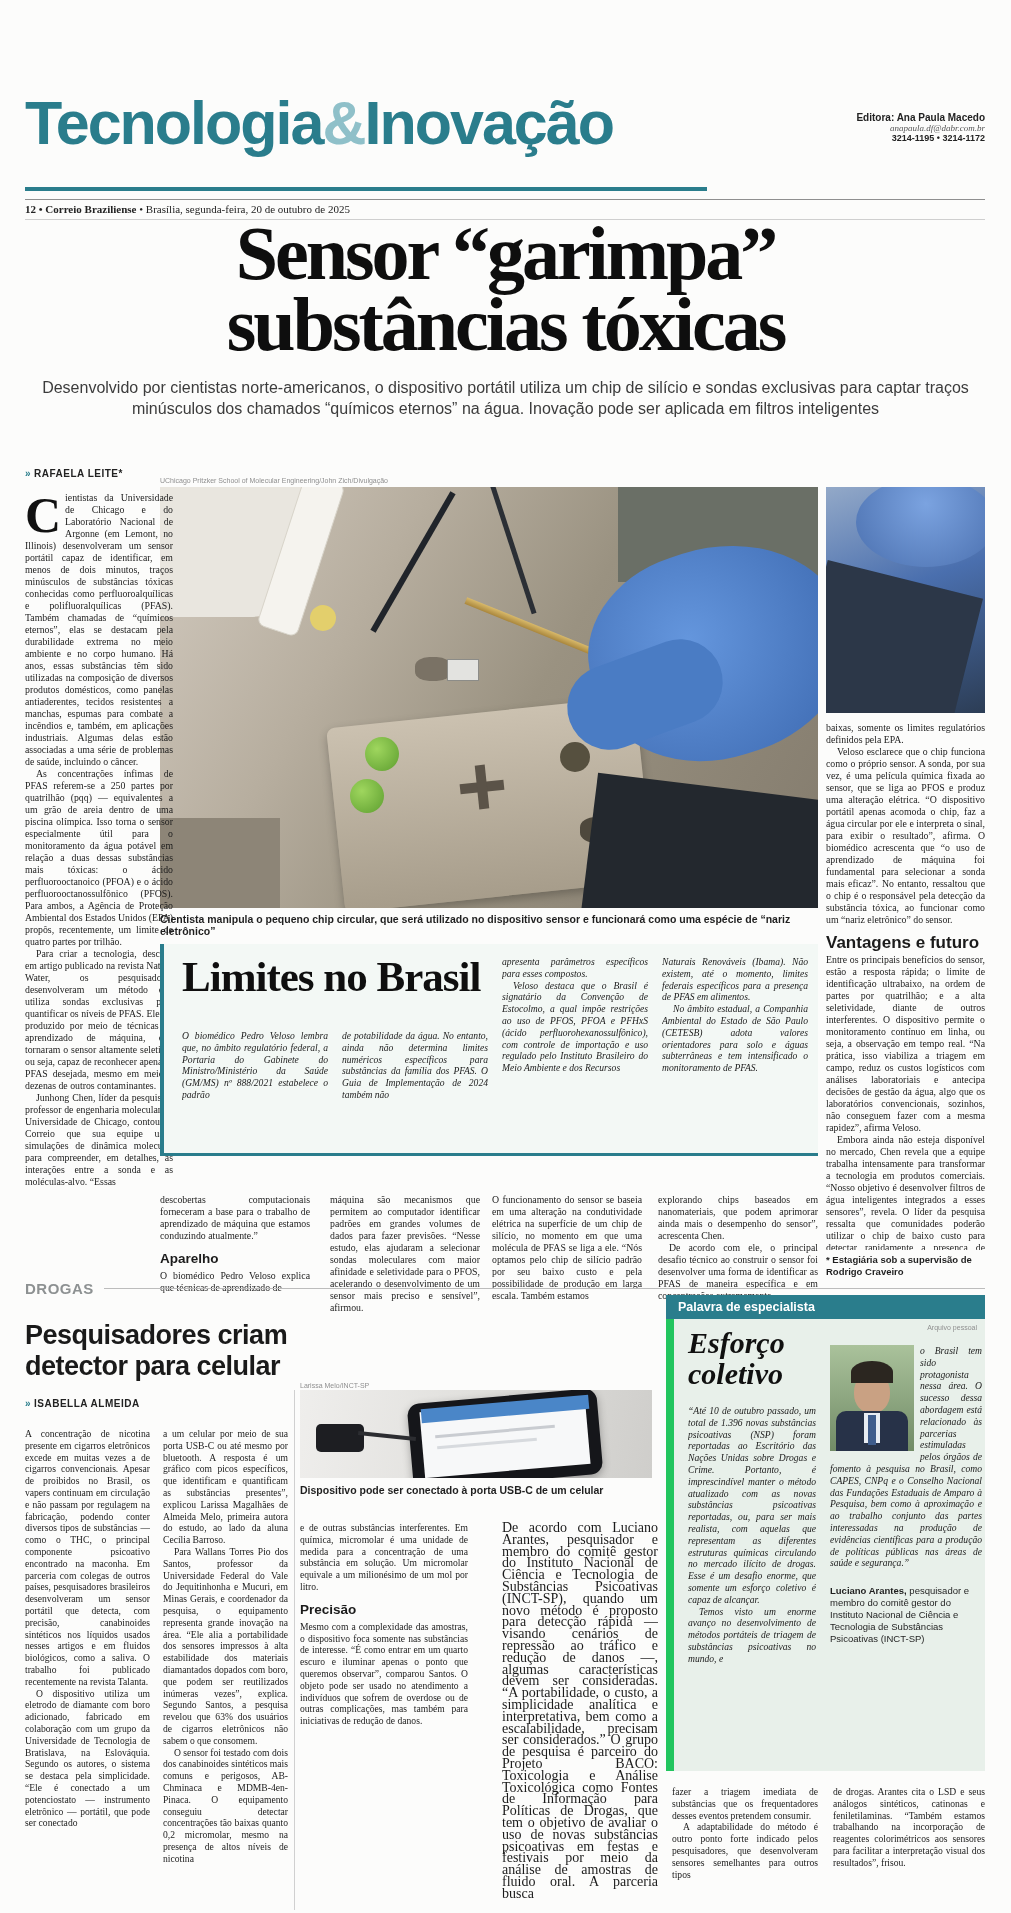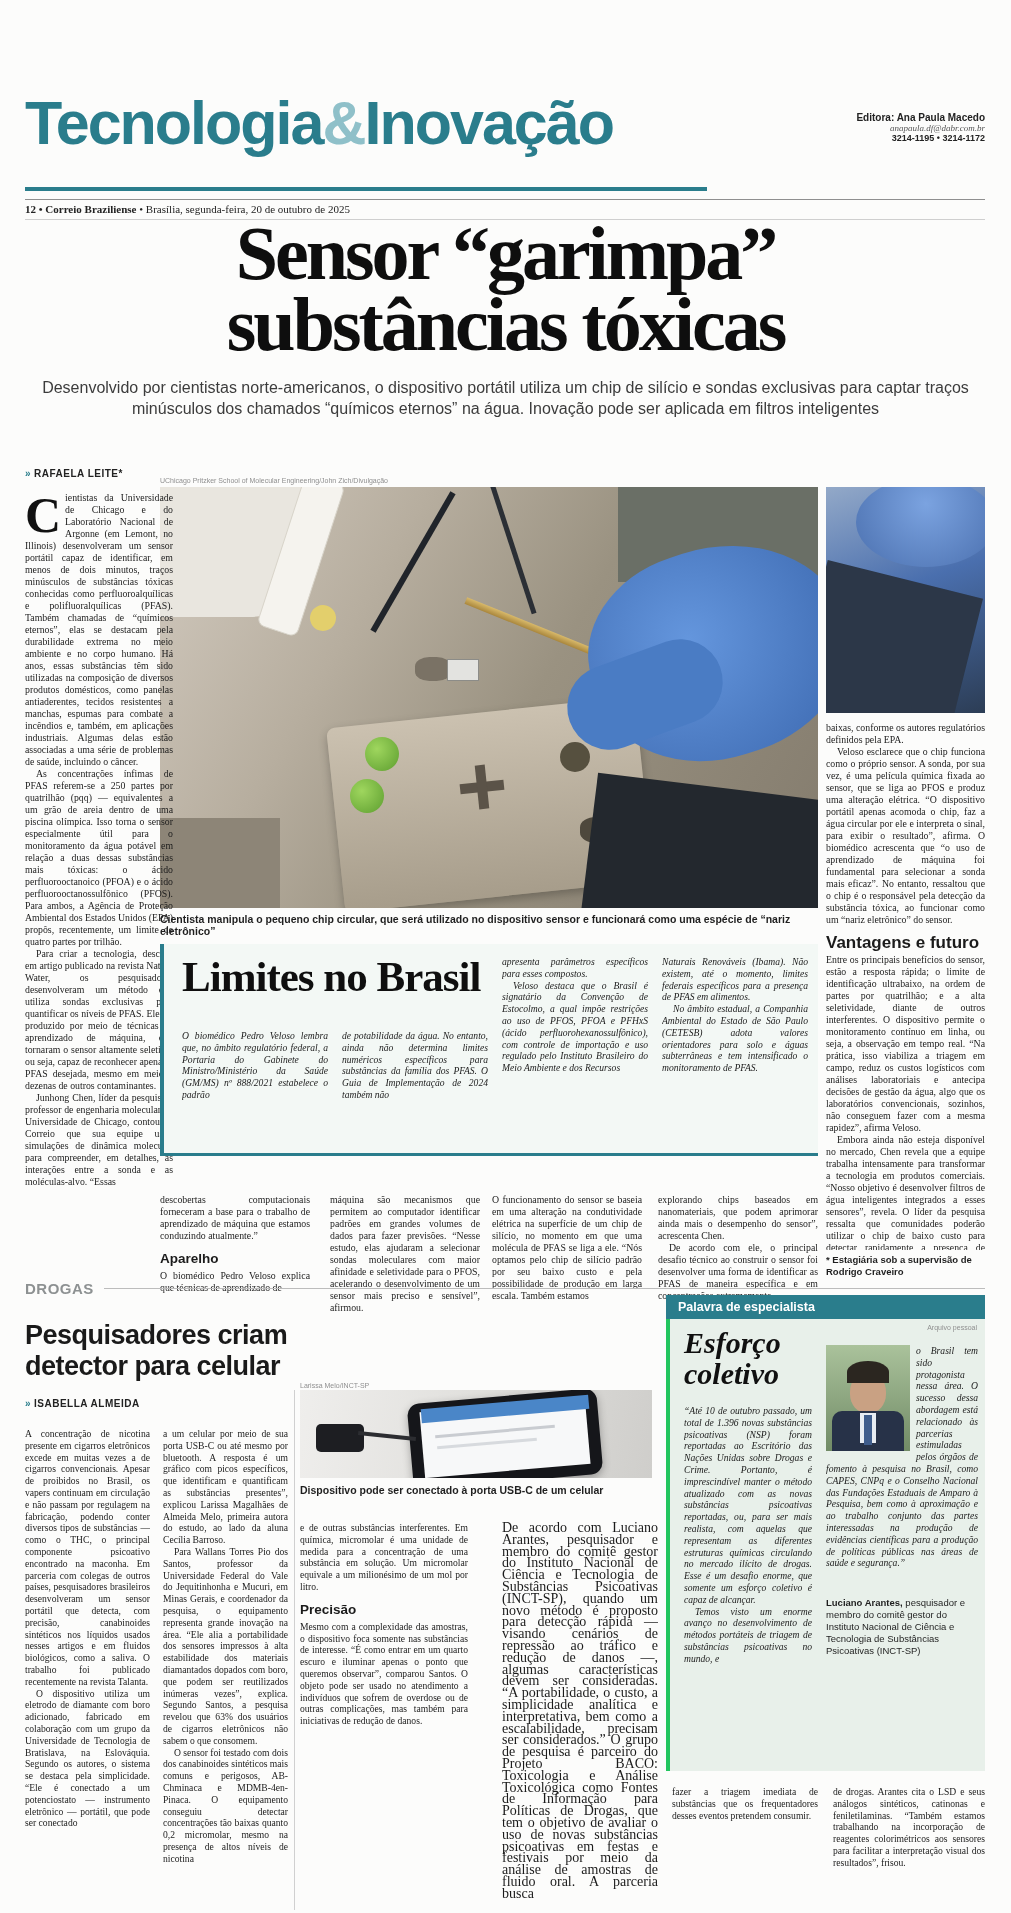--- a/index.html
+++ b/index.html
@@ -61,29 +61,29 @@
           letter-spacing:.5px;color:#8d9192;}
   .kicker-line{flex:1;border-top:1px solid #bcbcbc;margin-left:10px;}
   .d-headline{position:absolute;left:25px;top:1320px;width:272px;
               font-family:"Liberation Sans",sans-serif;font-weight:bold;font-size:27px;
               line-height:31px;color:#1a1a1a;letter-spacing:-.5px;}
   .vrule{position:absolute;width:1px;background:#d0d0d0;}
   
   .photo-phone{left:300px;top:1390px;width:352px;height:88px;background:linear-gradient(100deg,#efeeec,#dddcd9 60%,#cfcecb);}
   
   .espbox{position:absolute;left:666px;top:1295px;width:319px;}
-  .espbox .body{position:relative;height:452px;background:#e8f0ea;border-left:4px solid #22c55e;box-sizing:border-box;}
+  .espbox .body{position:relative;height:452px;background:#e8f0ea;border-left:8px solid #22c55e;box-sizing:border-box;}
   .esp-head{position:absolute;left:14px;top:8px;font-weight:bold;font-style:italic;
             font-size:30px;line-height:31px;color:#101010;}
   .esp-quote{position:absolute;left:14px;top:86px;width:128px;height:356px;}
   .esp-right{position:absolute;left:156px;top:26px;width:152px;height:418px;}
   .portrait{float:left;width:84px;height:106px;margin:0 6px 4px 0;position:relative;
             background:linear-gradient(#aac29b,#718b66);overflow:hidden;}
   .esp-credit{font-family:"Liberation Sans",sans-serif;font-size:9.5px;line-height:12px;
-              color:#1f1f1f;text-align:left;font-style:normal;margin-top:28px;}
+              color:#1f1f1f;text-align:left;font-style:normal;margin-top:16px;}
   .esp-credit b{font-weight:bold;}
 </style>
 </head>
 <body>
 
 <div class="sheet">
 
   <div class="masthead">
     <span>Tecnologia</span><span class="amp">&amp;</span><span>Inovação</span>
   </div>
@@ -139,21 +139,21 @@
   </div>
 
   <div class="col" style="left:25px;top:492px;width:148px;height:852px;">
     <p><span class="dropcap">C</span><span>ientistas da Universidade de Chicago e do Laboratório Nacional de Argonne (em Lemont, no Illinois) desenvolveram um sensor portátil capaz de identificar, em menos de dois minutos, traços minúsculos de substâncias tóxicas conhecidas como perfluoroalquílicas e polifluoralquílicas (PFAS). Também chamadas de “químicos eternos”, elas se destacam pela durabilidade extrema no meio ambiente e no corpo humano. Há anos, essas substâncias têm sido utilizadas na composição de diversos produtos domésticos, como panelas antiaderentes, tecidos resistentes a manchas, espumas para combate a incêndios e, também, em aplicações industriais. Algumas delas estão associadas a uma série de problemas de saúde, incluindo o câncer.</span></p>
     <p>As concentrações ínfimas de PFAS referem-se a 250 partes por quatrilhão (pqq) — equivalentes a um grão de areia dentro de uma piscina olímpica. Isso torna o sensor especialmente útil para o monitoramento da água potável em relação a duas dessas substâncias mais tóxicas: o ácido perfluorooctanoico (PFOA) e o ácido perfluorooctanossulfônico (PFOS). Para ambos, a Agência de Proteção Ambiental dos Estados Unidos (EPA) propôs, recentemente, um limite de quatro partes por trilhão.</p>
     <p>Para criar a tecnologia, descrita em artigo publicado na revista Nature Water, os pesquisadores desenvolveram um método que utiliza sondas exclusivas para quantificar os níveis de PFAS. Ele foi produzido por meio de técnicas de aprendizado de máquina, que tornaram o sensor altamente seletivo, ou seja, capaz de reconhecer apenas a PFAS desejada, mesmo em meio a dezenas de outros contaminantes.</p>
     <p>Junhong Chen, líder da pesquisa e professor de engenharia molecular na Universidade de Chicago, contou ao Correio que sua equipe usou simulações de dinâmica molecular para compreender, em detalhes, as interações entre a sonda e as moléculas-alvo. “Essas</p>
   </div>
 
   <div class="col" style="left:826px;top:722px;width:159px;height:528px;">
-    <p>baixas, conforme os autores regulatórios definidos pela EPA.</p>
+    <p>baixas, somente os limites regulatórios definidos pela EPA.</p>
     <p>Veloso esclarece que o chip funciona como o próprio sensor. A sonda, por sua vez, é uma película química fixada ao sensor, que se liga ao PFOS e produz uma alteração elétrica. “O dispositivo portátil apenas acomoda o chip, faz a água circular por ele e interpreta o sinal, para exibir o resultado”, afirma. O biomédico acrescenta que “o uso de aprendizado de máquina foi fundamental para selecionar a sonda mais eficaz”. No entanto, ressaltou que o chip é o responsável pela detecção da substância tóxica, ao funcionar como um “nariz eletrônico” do sensor.</p>
     <div class="subhead" style="font-size:17px;">Vantagens e futuro</div>
     <p>Entre os principais benefícios do sensor, estão a resposta rápida; o limite de identificação ultrabaixo, na ordem de partes por quatrilhão; e a alta seletividade, diante de outros interferentes. O dispositivo permite o monitoramento contínuo em linha, ou seja, a observação em tempo real. “Na prática, isso viabiliza a triagem em campo, reduz os custos logísticos com análises laboratoriais e antecipa decisões de gestão da água, algo que os laboratórios convencionais, sozinhos, não conseguem fazer com a mesma rapidez”, afirma Veloso.</p>
     <p>Embora ainda não esteja disponível no mercado, Chen revela que a equipe trabalha intensamente para transformar a tecnologia em produtos comerciais. “Nosso objetivo é desenvolver filtros de água inteligentes integrados a esses sensores”, revela. O líder da pesquisa ressalta que comunidades poderão utilizar o chip de baixo custo para detectar rapidamente a presença de PFAS no abastecimento de água. “Isso é fundamental, pois o consumo de água contaminada com PFAS pode levar ao comprometimento do sistema imunológico, danos ao corpo e até mesmo câncer. O dispositivo é muito fácil de usar, semelhante aos testes de glicose domiciliares, e não requer treinamento especializado”, conclui.</p>
   </div>
   <div class="footnote" style="left:826px;top:1254px;width:159px;">* Estagiária sob a supervisão de Rodrigo Craveiro</div>
 
   <div class="caption" style="left:160px;top:913px;width:658px;">Cientista manipula o pequeno chip circular, que será utilizado no dispositivo sensor e funcionará como uma espécie de “nariz eletrônico”</div>
 
   <div class="sabox">
@@ -256,18 +256,19 @@
         <p>o Brasil tem sido protagonista nessa área. O sucesso dessa abordagem está relacionado às parcerias estimuladas pelos órgãos de fomento à pesquisa no Brasil, como CAPES, CNPq e o Conselho Nacional das Fundações Estaduais de Amparo à Pesquisa, bem como à aproximação e ao trabalho conjunto das partes interessadas na produção de evidências científicas para a produção de políticas públicas nas áreas de saúde e segurança.”</p>
         <div class="esp-credit">
           <b>Luciano Arantes,</b><span> pesquisador e membro do comitê gestor do Instituto Nacional de Ciência e Tecnologia de Substâncias Psicoativas (INCT-SP)</span>
         </div>
       </div>
     </div>
   </div>
 
   <div class="col" style="left:672px;top:1786px;width:146px;height:110px;font-size:9.6px;line-height:11.8px;">
     <p>fazer a triagem imediata de substâncias que os frequentadores desses eventos pretendem consumir.</p>
+    <p>A adaptabilidade do método é outro ponto forte indicado pelos pesquisadores, que desenvolveram sensores semelhantes para outros tipos</p>
   </div>
   <div class="col" style="left:833px;top:1786px;width:152px;height:110px;font-size:9.6px;line-height:11.8px;">
     <p>de drogas. Arantes cita o LSD e seus análogos sintéticos, catinonas e feniletilaminas. “Também estamos trabalhando na incorporação de reagentes colorimétricos aos sensores para facilitar a interpretação visual dos resultados”, frisou.</p>
   </div>
 
 </div>
 
 </body></html>

